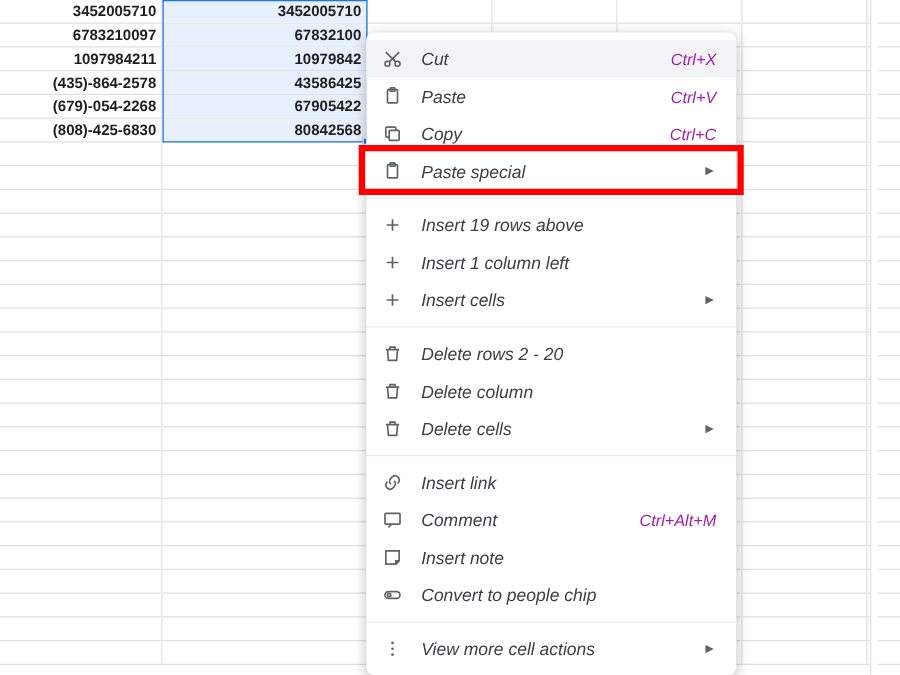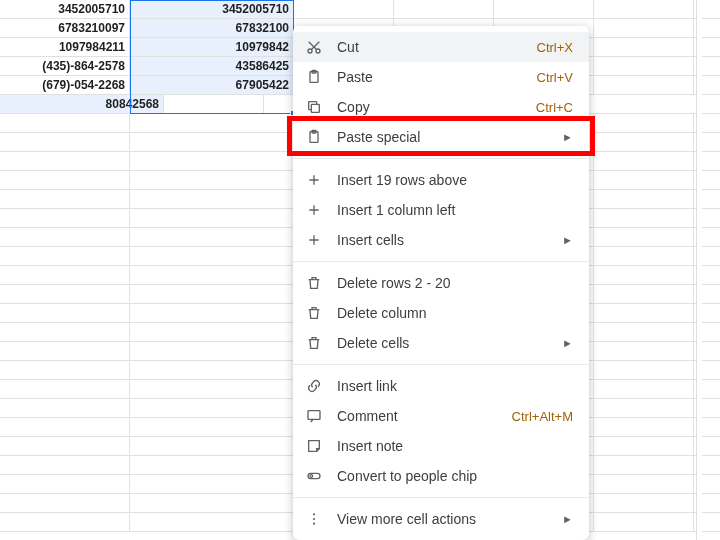--- a/index.html
+++ b/index.html
@@ -81,30 +81,31 @@
     font-size: 14px;
     color: #3c4043;
   }
   .mi {
     display: flex;
     align-items: center;
     height: 30px;
     padding: 0 16px 0 12px;
     gap: 14px;
     cursor: default;
+    font-style: italic;
   }
   .mi .ic {
     width: 18px;
     display:flex;
     align-items:center;
     justify-content:center;
     color:#5f6368;
   }
   .mi .lbl { flex: 1; }
-  .mi .acc { color:#a16207; font-size:13px; }
+  .mi .acc { color:#a21caf; font-size:13px; }
   .mi .sub { color:#5f6368; font-size:11px; }
   .sep {
     height: 0;
     border-top: 1px solid #e8eaed;
     margin: 6px 0;
   }
   .hover { background:#f1f3f4; }
 
   
   .highlight {
@@ -158,20 +159,21 @@
   </div>
   <div class="row">
     <div class="cell colA">(679)-054-2268</div>
     <div class="cell colB selected">67905422</div>
     <div class="cell colC"></div>
     <div class="cell colD"></div>
     <div class="cell colE"></div>
     <div class="cell colF"></div>
   </div>
   <div class="row">
+    <div class="cell colA">(808)-425-6830</div>
     <div class="cell colB selected">80842568</div>
     <div class="cell colC"></div>
     <div class="cell colD"></div>
     <div class="cell colE"></div>
     <div class="cell colF"></div>
   </div>
 
   <div class="row">
       <div class="cell colA"></div>
       <div class="cell colB"></div>

